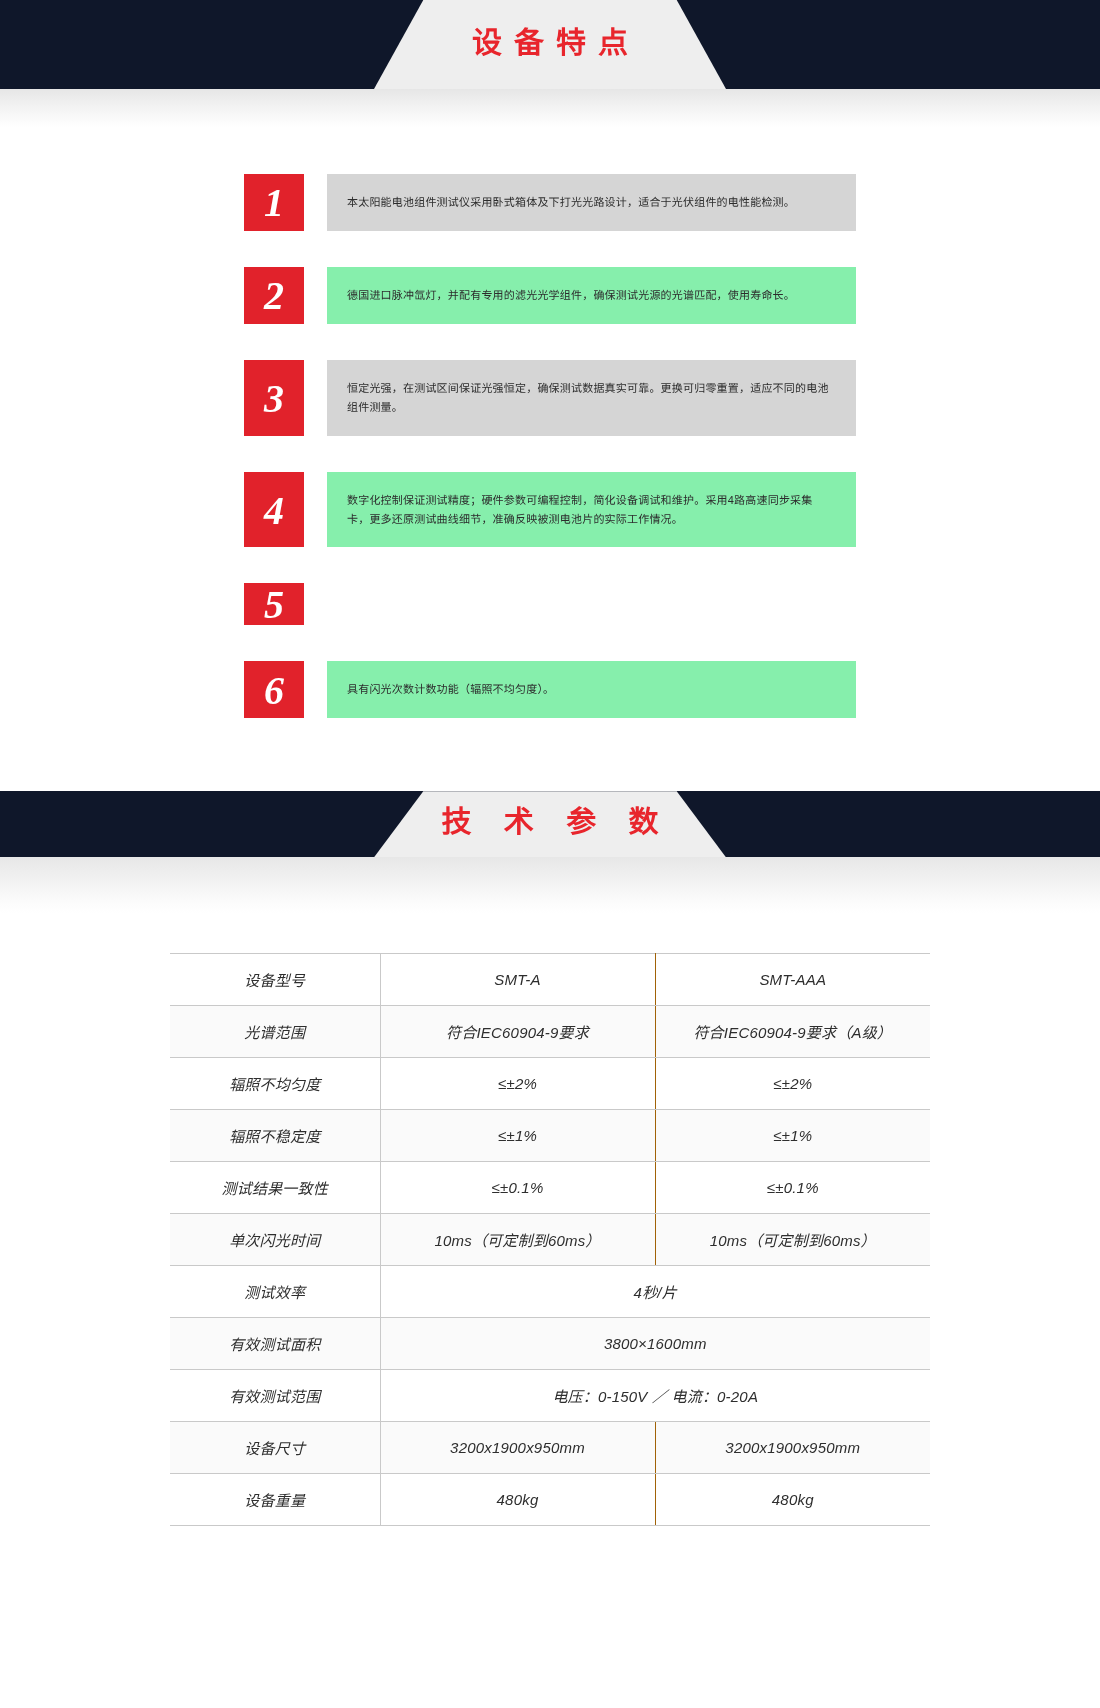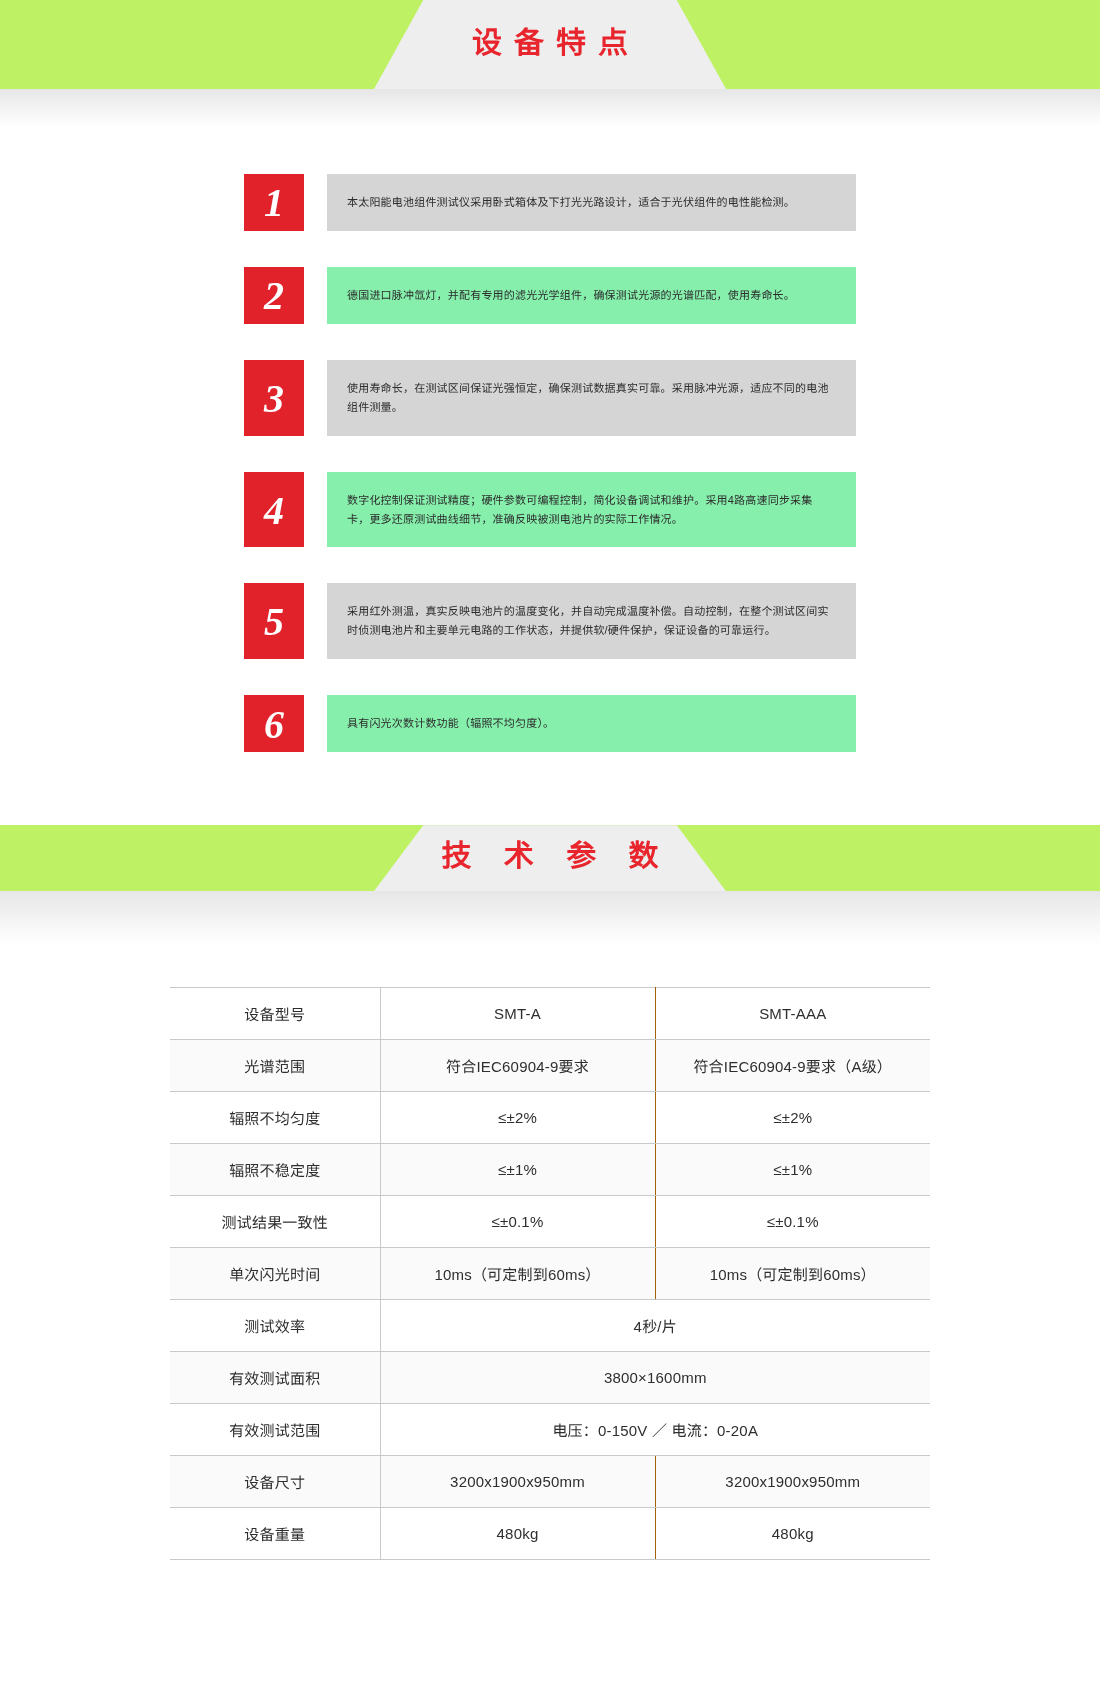--- a/index.html
+++ b/index.html
@@ -14,21 +14,21 @@
     width: 1100px;
     height: 1708px;
     overflow: hidden;
     background: #ffffff;
   }
 
   
   .banner {
     position: relative;
     width: 100%;
-    background: #bef264;
+    background: #0f172a;
     overflow: hidden;
   }
   .banner-plate {
     position: absolute;
     left: 50%;
     transform: translateX(-50%);
     top: 0;
     width: 360px;
     height: 100%;
     background: #eeeeee;
@@ -129,20 +129,21 @@
     color: #2e2e2e;
   }
   table.params td {
     border-top: 1px solid #c9c9c9;
     border-bottom: 1px solid #c9c9c9;
     height: 30px;
     padding: 15px 6px;
     text-align: center;
     vertical-align: middle;
     letter-spacing: .2px;
+    font-style: italic;
   }
   table.params tr td:first-child {
     text-align: center;
     border-right: 1px solid #c9c9c9;
   }
   table.params td.split-left {
     border-right: 1px solid #a16207;
   }
   table.params tr:nth-child(odd) td { background: #ffffff; }
   table.params tr:nth-child(even) td { background: #fafafa; }
@@ -169,31 +170,30 @@
       <div class="feature-text">本太阳能电池组件测试仪采用卧式箱体及下打光光路设计，适合于光伏组件的电性能检测。</div>
     </div>
 
     <div class="feature-row shade-light">
       <div class="feature-num">2</div>
       <div class="feature-text">德国进口脉冲氙灯，并配有专用的滤光光学组件，确保测试光源的光谱匹配，使用寿命长。</div>
     </div>
 
     <div class="feature-row shade-dark">
       <div class="feature-num">3</div>
-      <div class="feature-text">使用寿命长，在测试区间保证光强恒定，确保测试数据真实可靠。采用脉冲光源，适应不同的电池组件测量。</div>
+      <div class="feature-text">恒定光强，在测试区间保证光强恒定，确保测试数据真实可靠。更换可归零重置，适应不同的电池组件测量。</div>
     </div>
 
     <div class="feature-row shade-light">
       <div class="feature-num">4</div>
       <div class="feature-text">数字化控制保证测试精度；硬件参数可编程控制，简化设备调试和维护。采用4路高速同步采集卡，更多还原测试曲线细节，准确反映被测电池片的实际工作情况。</div>
     </div>
 
     <div class="feature-row shade-dark">
       <div class="feature-num">5</div>
-      <div class="feature-text">采用红外测温，真实反映电池片的温度变化，并自动完成温度补偿。自动控制，在整个测试区间实时侦测电池片和主要单元电路的工作状态，并提供软/硬件保护，保证设备的可靠运行。</div>
     </div>
 
     <div class="feature-row shade-light">
       <div class="feature-num">6</div>
       <div class="feature-text">具有闪光次数计数功能（辐照不均匀度）。</div>
     </div>
 
   </div>
 
   <div class="mid-gap"></div>

